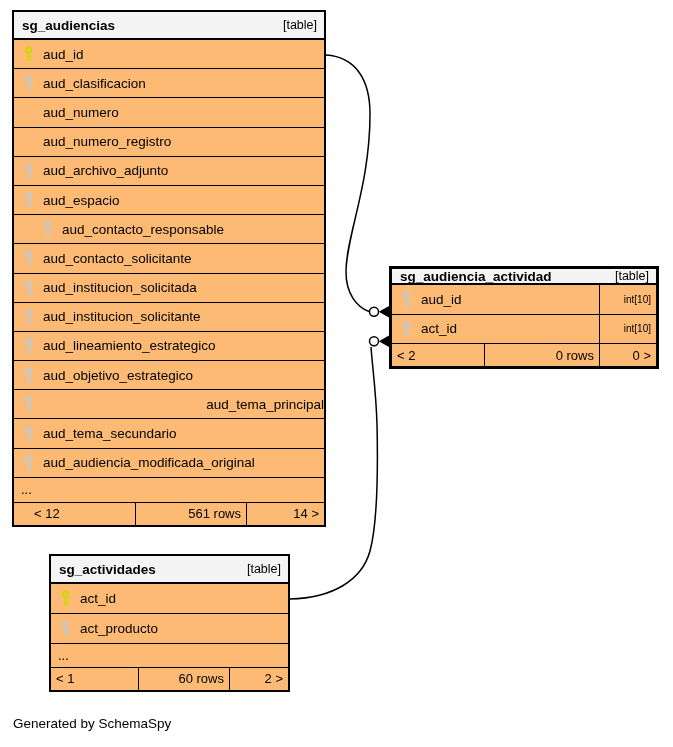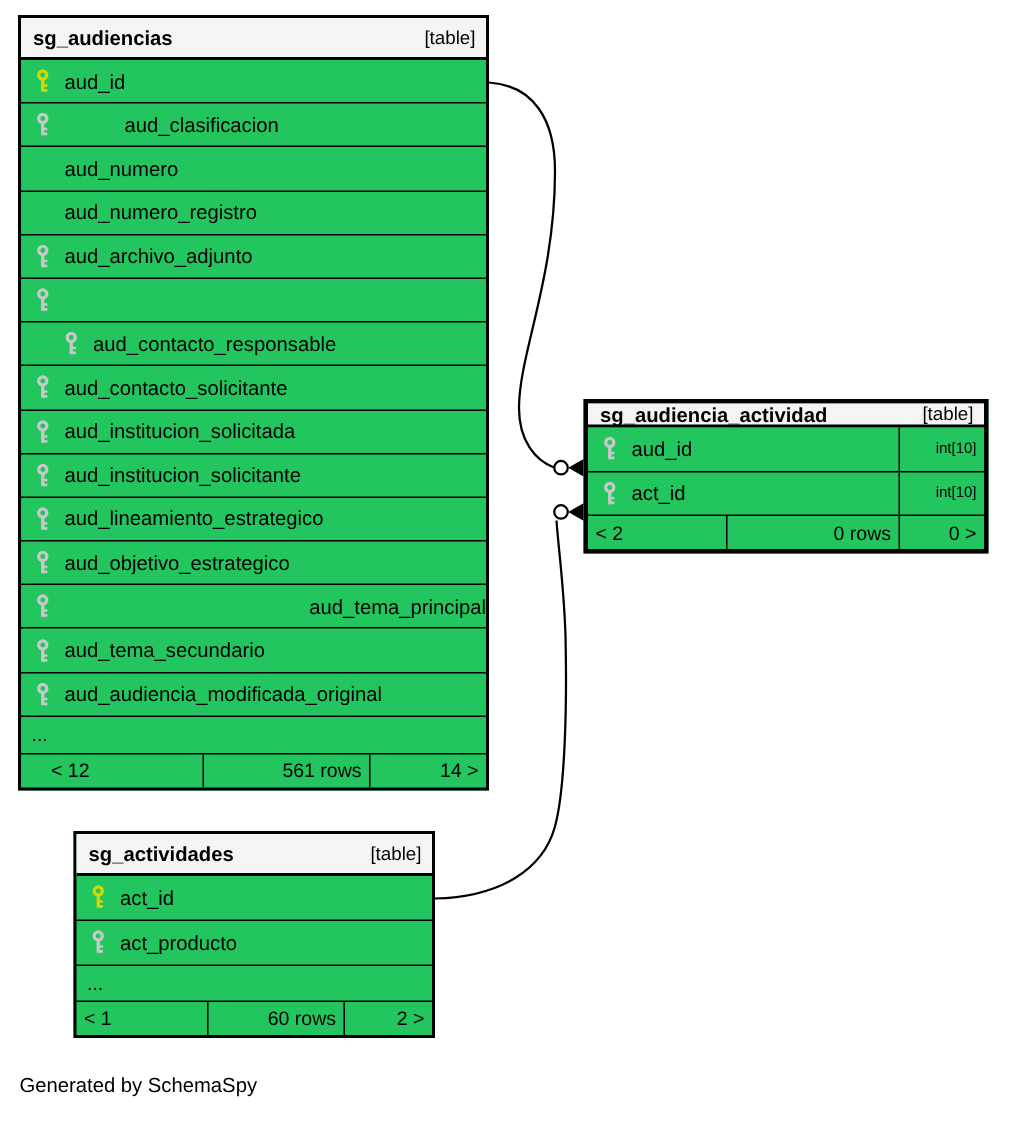--- a/index.html
+++ b/index.html
@@ -6,21 +6,21 @@
   .canvas {
     position:relative; width:673px; height:747px; background:#ffffff;
     font-family:"Liberation Sans","DejaVu Sans",sans-serif; color:#000;
     overflow:hidden;
   }
   svg.rel-layer { position:absolute; left:0; top:0; width:673px; height:747px; }
   .rel-path { fill:none; stroke:#000; stroke-width:1.5; }
   .rel-circle { fill:#fff; stroke:#000; stroke-width:1.5; }
   .rel-arrow { fill:#000; stroke:none; }
 
-  .tbl { position:absolute; box-sizing:border-box; border:2px solid #000; background:#22c55e; }
+  .tbl { position:absolute; box-sizing:border-box; border:2px solid #000; background:#fdba74; }
   .tbl.focus { border-width:3px; }
 
   .tbl-header {
     box-sizing:border-box; display:flex; justify-content:space-between; align-items:center;
     background:#f4f4f4; border-bottom:2px solid #000;
     padding:0 7px 0 8px; font-size:13.5px; font-weight:bold; white-space:nowrap;
   }
   .tbl-badge { font-weight:normal; font-size:12.5px; }
 
   .attr-row {
@@ -72,21 +72,21 @@
         <span class="key-slot">
           <svg width="11" height="16" viewBox="0 0 11 16" xmlns="http://www.w3.org/2000/svg">
             <circle cx="5.5" cy="4" r="2.7" fill="none" stroke="#d6d600" stroke-width="2.2"></circle>
             <line x1="5.5" y1="6.7" x2="5.5" y2="15.2" stroke="#d6d600" stroke-width="2.2"></line>
             <line x1="5.5" y1="11" x2="8.6" y2="11" stroke="#d6d600" stroke-width="1.8"></line>
             <line x1="5.5" y1="14.2" x2="8.6" y2="14.2" stroke="#d6d600" stroke-width="1.8"></line>
           </svg>
         </span>
         <span class="attr-name">aud_id</span>
       </div>
-      <div class="attr-row" style="height: 29.2px; gap: 40px;">
+      <div class="attr-row" style="height: 29.2px;">
         <span class="key-slot">
           <svg width="11" height="16" viewBox="0 0 11 16" xmlns="http://www.w3.org/2000/svg">
             <circle cx="5.5" cy="4" r="2.7" fill="none" stroke="#c8c8c8" stroke-width="2.2"></circle>
             <line x1="5.5" y1="6.7" x2="5.5" y2="15.2" stroke="#c8c8c8" stroke-width="2.2"></line>
             <line x1="5.5" y1="11" x2="8.6" y2="11" stroke="#c8c8c8" stroke-width="1.8"></line>
             <line x1="5.5" y1="14.2" x2="8.6" y2="14.2" stroke="#c8c8c8" stroke-width="1.8"></line>
           </svg>
         </span>
         <span class="attr-name">aud_clasificacion</span>
       </div>
@@ -111,20 +111,21 @@
       </div>
       <div class="attr-row" style="height: 29.2px;">
         <span class="key-slot">
           <svg width="11" height="16" viewBox="0 0 11 16" xmlns="http://www.w3.org/2000/svg">
             <circle cx="5.5" cy="4" r="2.7" fill="none" stroke="#c8c8c8" stroke-width="2.2"></circle>
             <line x1="5.5" y1="6.7" x2="5.5" y2="15.2" stroke="#c8c8c8" stroke-width="2.2"></line>
             <line x1="5.5" y1="11" x2="8.6" y2="11" stroke="#c8c8c8" stroke-width="1.8"></line>
             <line x1="5.5" y1="14.2" x2="8.6" y2="14.2" stroke="#c8c8c8" stroke-width="1.8"></line>
           </svg>
         </span>
+        <span class="attr-name">aud_espacio</span>
       </div>
       <div class="attr-row" style="height: 29.2px; padding-left: 28px;">
         <span class="key-slot">
           <svg width="11" height="16" viewBox="0 0 11 16" xmlns="http://www.w3.org/2000/svg">
             <circle cx="5.5" cy="4" r="2.7" fill="none" stroke="#c8c8c8" stroke-width="2.2"></circle>
             <line x1="5.5" y1="6.7" x2="5.5" y2="15.2" stroke="#c8c8c8" stroke-width="2.2"></line>
             <line x1="5.5" y1="11" x2="8.6" y2="11" stroke="#c8c8c8" stroke-width="1.8"></line>
             <line x1="5.5" y1="14.2" x2="8.6" y2="14.2" stroke="#c8c8c8" stroke-width="1.8"></line>
           </svg>
         </span>

